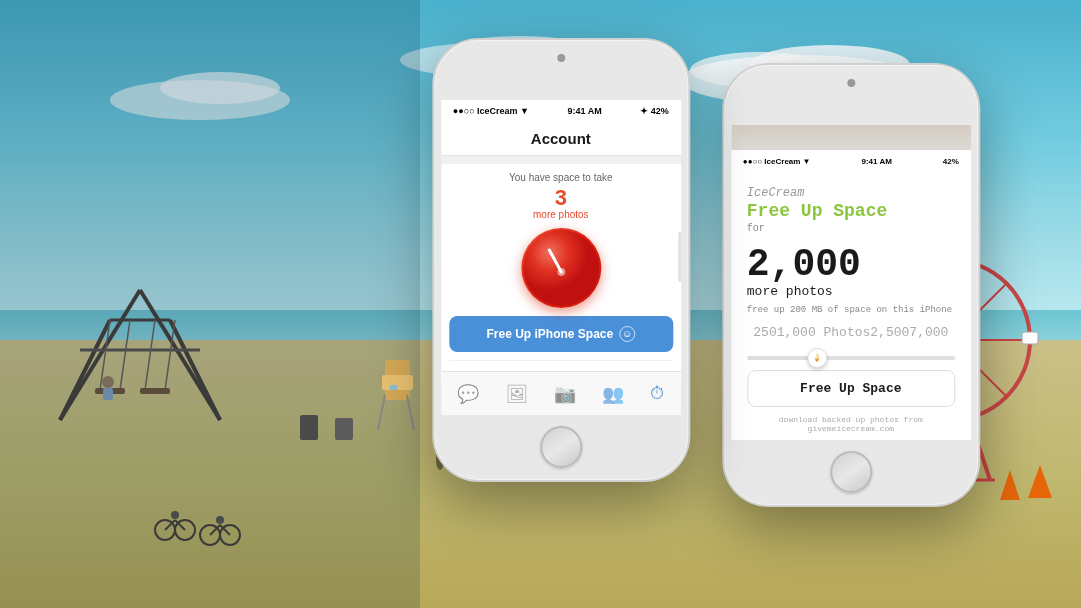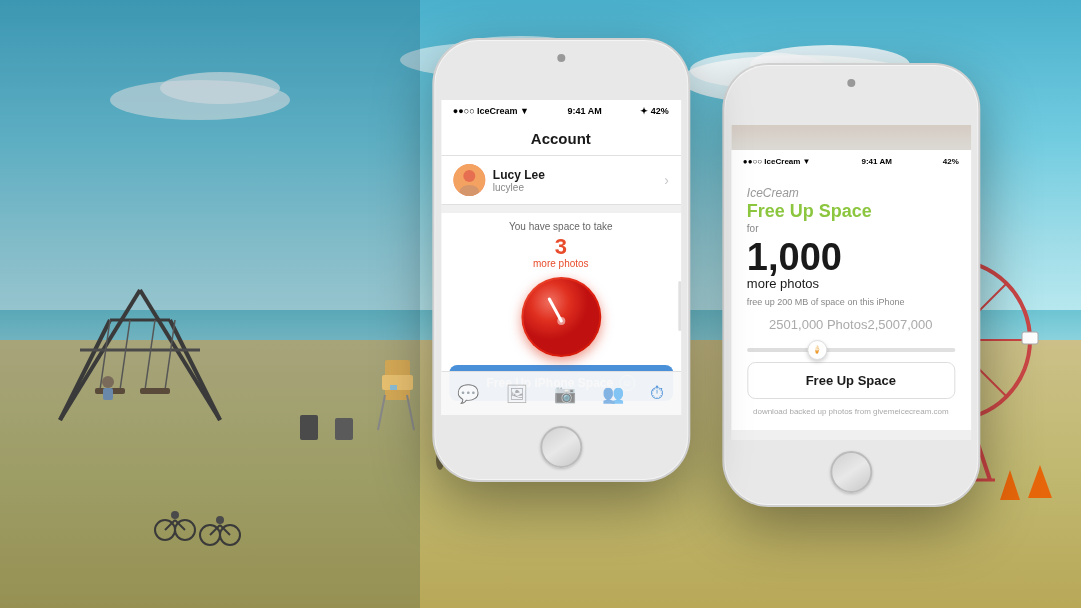--- a/index.html
+++ b/index.html
@@ -281,21 +281,21 @@
       font-size: 18px;
       font-weight: 700;
       color: #8cc63f;
       line-height: 1.1;
       margin-bottom: 1px;
     }
 
     .for-text {
       font-size: 10px;
       color: #888;
-      margin-bottom: 4px;
+      margin-bottom: 12px;
     }
 
     .big-number {
       font-size: 38px;
       font-weight: 800;
       color: #1a1a1a;
       line-height: 1;
     }
 
     .more-photos-text {
@@ -509,34 +509,20 @@
         <span class="status-left">●●○○ IceCream ▼</span>
         <span>9:41 AM</span>
         <span class="status-right">
           <span>✦</span>
           <span>42%</span>
         </span>
       </div>
 
       <div class="nav-title">Account</div>
 
-      <div class="account-row">
-        <div class="avatar">
-          <svg viewBox="0 0 32 32" width="32" height="32">
-            <rect width="32" height="32" fill="#f4a261" rx="16"></rect>
-            <circle cx="16" cy="12" r="6" fill="#e76f51"></circle>
-            <ellipse cx="16" cy="28" rx="10" ry="7" fill="#d4966a"></ellipse>
-          </svg>
-        </div>
-        <div class="user-info">
-          <div class="user-name">Lucy Lee</div>
-          <div class="user-handle">lucylee</div>
-        </div>
-        <span class="chevron">›</span>
-      </div>
 
       <div class="space-section">
         <div class="space-text">You have space to take</div>
         <div class="space-count">3</div>
         <div class="space-more">more photos</div>
 
         <div class="gauge-container">
           <div class="gauge-circle">
             <svg width="80" height="80" viewBox="0 0 80 80">
               <defs>
@@ -598,25 +584,25 @@
     <div class="screen">
 
       <div style="height:25px;background:linear-gradient(180deg, rgba(210,200,190,0.9) 0%, rgba(200,195,185,0.5) 100%);"></div>
 
       <div class="status-bar" style="font-size:8px;">
         <span>●●○○ IceCream ▼</span>
         <span>9:41 AM</span>
         <span>42%</span>
       </div>
 
-      <div style="background:white;padding:14px 16px;flex:1;">
+      <div style="background:white;padding:14px 16px;flex:1;font-family:Liberation Mono, monospace;">
         <div class="icecream-logo" style="font-style:italic;font-size:12px;color:#999;">IceCream</div>
         <div class="free-up-title">Free Up Space</div>
         <div class="for-text">for</div>
-        <div class="big-number">1,000</div>
+        <div class="big-number">2,000</div>
         <div class="more-photos-text">more photos</div>
         <div class="free-mb-text">free up 200 MB of space on this iPhone</div>
 
         <div class="slider-section">
           <div class="slider-labels">
             <span>250</span>
             <span>1,000 Photos</span>
             <span>2,500</span>
             <span>7,000</span>
           </div>

